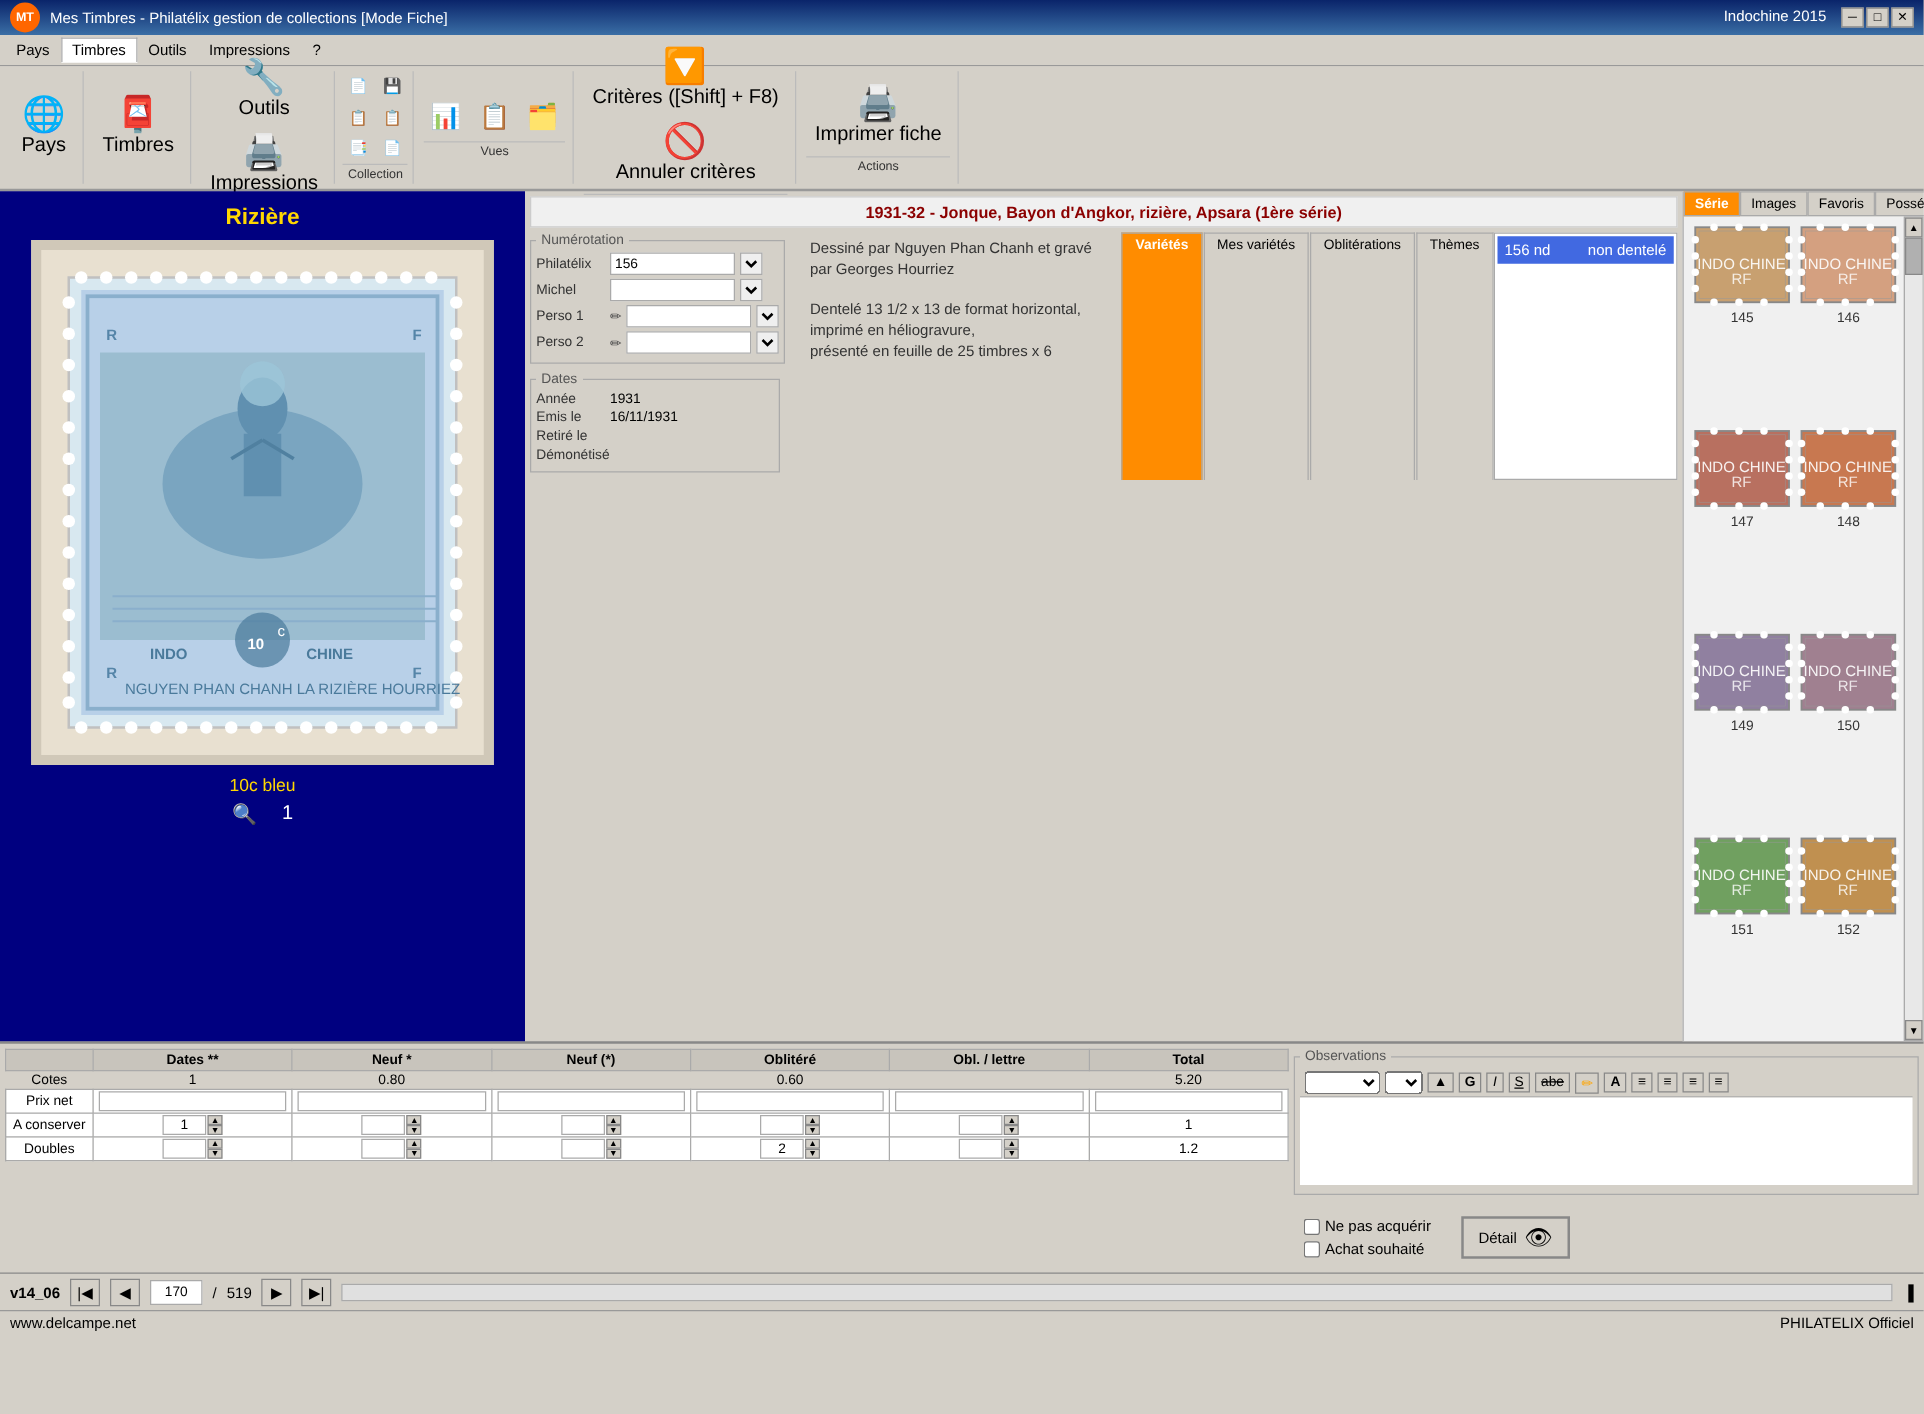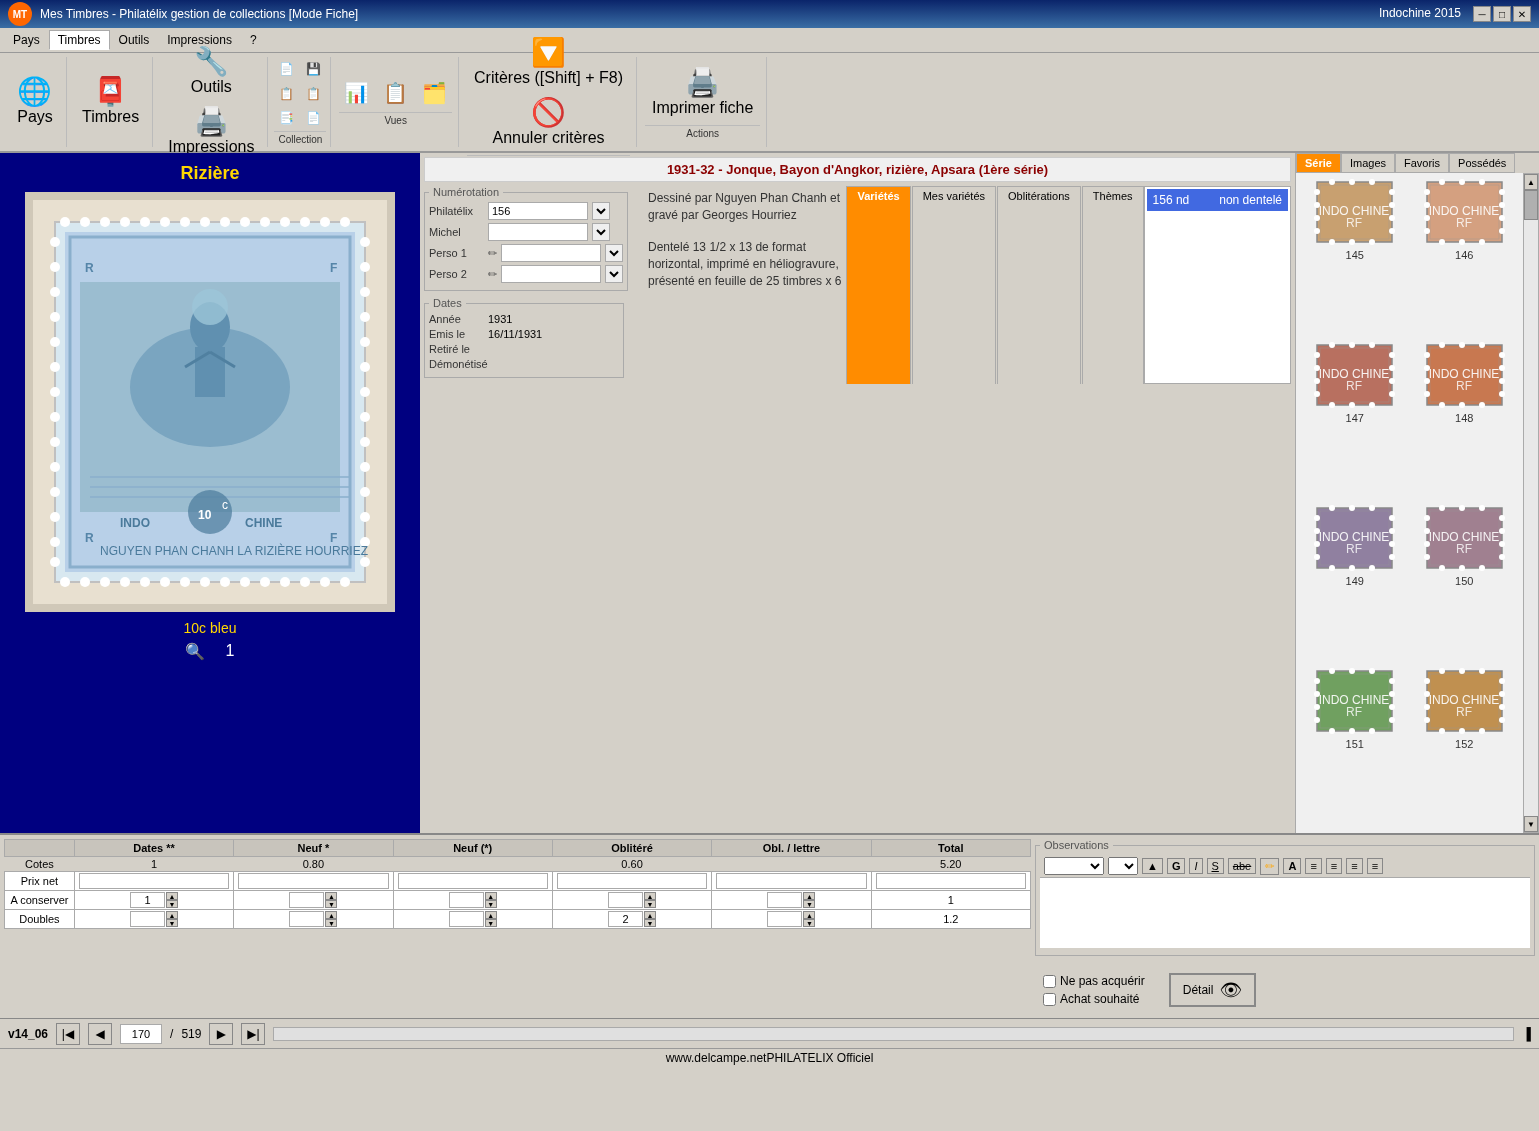--- a/index.html
+++ b/index.html
@@ -228,21 +228,21 @@
       background: #4169e1;
       color: white;
       padding: 4px 6px;
       font-size: 11px;
       display: flex;
       gap: 30px;
     }
     
     
     .right-panel {
-      width: 244px;
+      width: 193px;
       background: #f0f0f0;
       border-left: 1px solid #aaa;
       display: flex;
       flex-direction: column;
     }
     .right-tabs {
       display: flex;
       background: #d4d0c8;
     }
     .right-tab {
@@ -1148,16 +1148,16 @@
   <button class="nav-btn">◀</button>
   <input class="page-input" type="text" value="170" style="">
   <span>/</span>
   <span>519</span>
   <button class="nav-btn">▶</button>
   <button class="nav-btn">▶|</button>
   <div class="scrollbar-h"></div>
   <span>▐</span>
 </div>
 
-<div style="background:#d4d0c8; display:flex; justify-content:center; padding:2px 8px; border-top:1px solid #999; font-size:11px;">
+<div style="background:#d4d0c8; display:flex; justify-content:space-between; padding:2px 8px; border-top:1px solid #999; font-size:11px;">
   <span>www.delcampe.net</span>
   <span>PHILATELIX Officiel</span>
 </div>
 
 </body></html>

